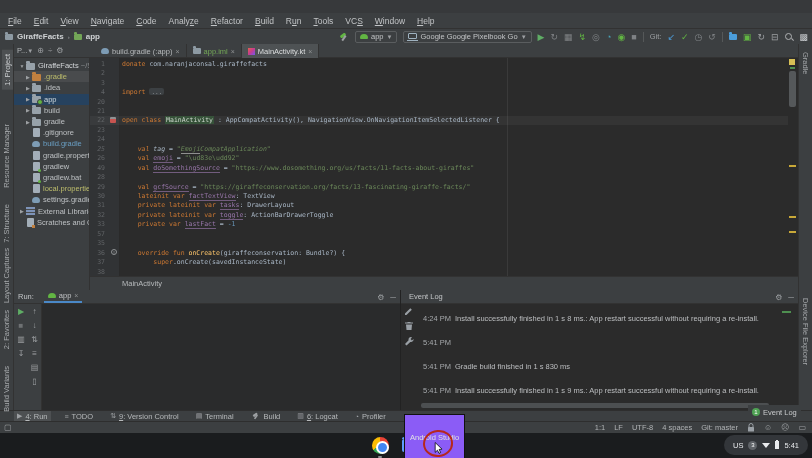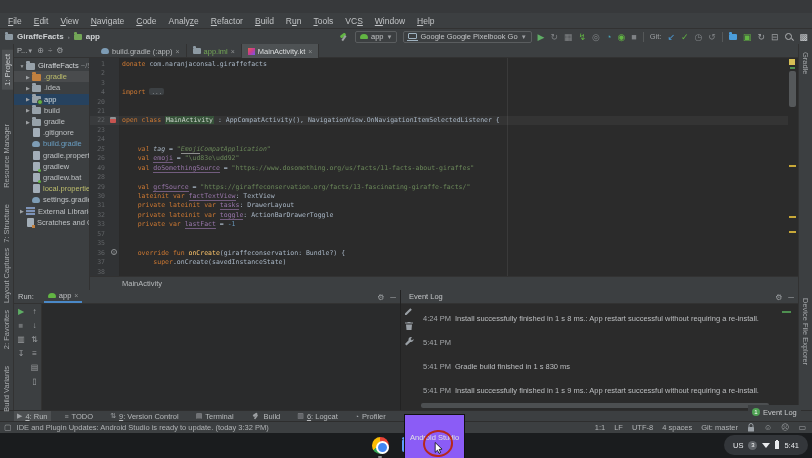--- a/index.html
+++ b/index.html
@@ -538,21 +538,20 @@
         <span><u>6</u>: Logcat</span>
       </div>
       <div class="twb-item">
         <span class="twb-ico">◔</span>
         <span>Profiler</span>
       </div>
     </div>
 
   <div class="abs" id="statusbar">
     <span style="margin-left:4px;color:#9da0a3;font-size:8px">▢</span>
-    <span style="margin-left:5px">IDE and Plugin Updates: Android Studio is ready to update. (today 3:32 PM)</span>
     <span id="status-right">
       <span>1:1</span>
       <span>LF</span>
       <span>UTF-8</span>
       <span>4 spaces</span>
       <span>Git: master</span>
       <svg width="8" height="9" viewBox="0 0 8 9">
           <path d="M2 4V2.5a2 2 0 0 1 4 0V4" fill="none" stroke="#9aa0a6"></path>
           <rect x="1" y="4" width="6" height="4.5" rx="0.5" fill="#9aa0a6"></rect>
         </svg>

